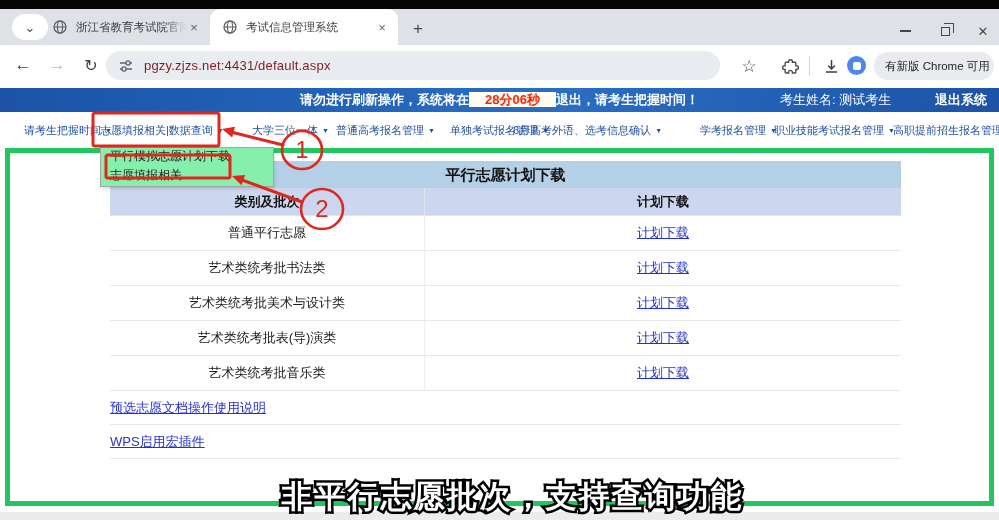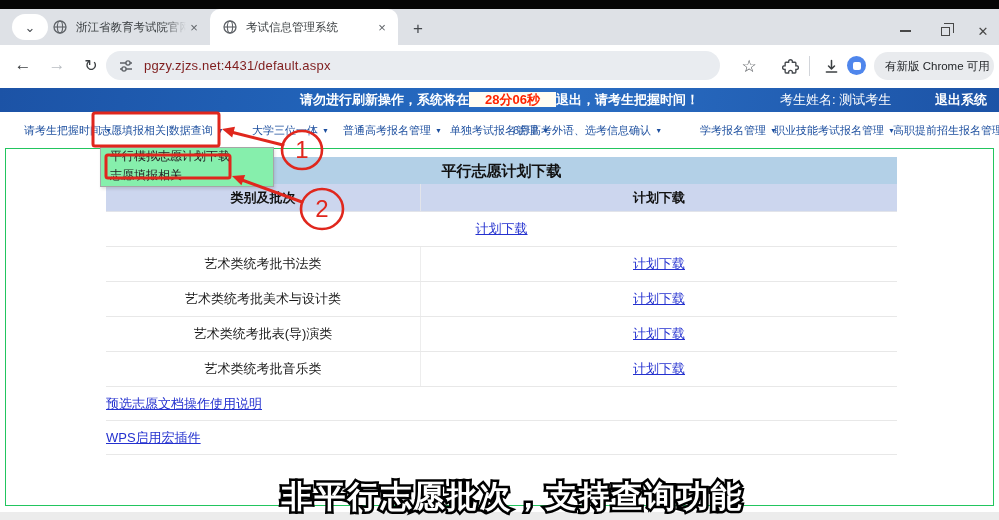--- a/index.html
+++ b/index.html
@@ -61,21 +61,21 @@
     color:#fff; font-size:13px; font-weight:normal; }
   .appheader .logout { position:absolute; right:12px; top:0; height:24px; line-height:24px;
     color:#fff; font-size:13px; font-weight:bold; cursor:default; }
   
   .menubar { position:absolute; left:0; top:112px; width:999px; height:36px; background:#fff; }
   .mi { position:absolute; top:0; height:36px; display:flex; align-items:center;
     color:#1d4f9f; font-size:11px; white-space:nowrap; }
   .mi .caret { font-size:7px; margin-left:4px; margin-top:1px; }
   
   .panel { position:absolute; left:5px; top:148px; width:989px; height:358px;
-    background:#fff; border:1px solid #22c55e; }
+    background:#fff; border:5px solid #22c55e; }
   .table-wrap { position:absolute; left:100px; top:8px; width:791px; }
   .title-band { height:27px; line-height:27px; background:#b3d0e7; text-align:center;
     font-size:15px; font-weight:bold; color:#111; }
   .thead { display:flex; height:28px; background:#ccd6ee; border-bottom:1px solid #e2e4ea; }
   .th { line-height:28px; text-align:center; font-size:13px; font-weight:bold; color:#111; }
   .th-cat { width:315px; border-right:1px solid #e2e4ea; }
   .th-dl { flex:1; }
   .trow { display:flex; height:35px; border-bottom:1px solid #e8e8e8; background:#fff; }
   .td { line-height:34px; text-align:center; font-size:13px; color:#1a1a1a; }
   .td-cat { width:315px; border-right:1px solid #ededed; }
@@ -199,21 +199,21 @@
       <span class="caret">▼</span>
     </div>
   <div class="mi" style="left:100px">
       <span>志愿填报相关|数据查询</span>
       <span class="caret">▼</span>
     </div>
   <div class="mi" style="left:252px">
       <span>大学三位一体</span>
       <span class="caret">▼</span>
     </div>
-  <div class="mi" style="left:343px">
+  <div class="mi" style="left:336px">
       <span>普通高考报名管理</span>
       <span class="caret">▼</span>
     </div>
   <div class="mi" style="left:450px">
       <span>单独考试报名管理</span>
       <span class="caret">▼</span>
     </div>
   <div class="mi" style="left:513px">
       <span>6月高考外语、选考信息确认</span>
       <span class="caret">▼</span>
@@ -232,20 +232,21 @@
 </div>
 
 <div class="panel">
   <div class="table-wrap">
     <div class="title-band">平行志愿计划下载</div>
     <div class="thead">
       <div class="th th-cat">类别及批次</div>
       <div class="th th-dl">计划下载</div>
     </div>
     <div class="trow">
+      <div class="td td-cat">普通平行志愿</div>
       <div class="td td-dl"><a class="plink">计划下载</a></div>
     </div>
     <div class="trow">
       <div class="td td-cat">艺术类统考批书法类</div>
       <div class="td td-dl"><a class="plink">计划下载</a></div>
     </div>
     <div class="trow">
       <div class="td td-cat">艺术类统考批美术与设计类</div>
       <div class="td td-dl"><a class="plink">计划下载</a></div>
     </div>

